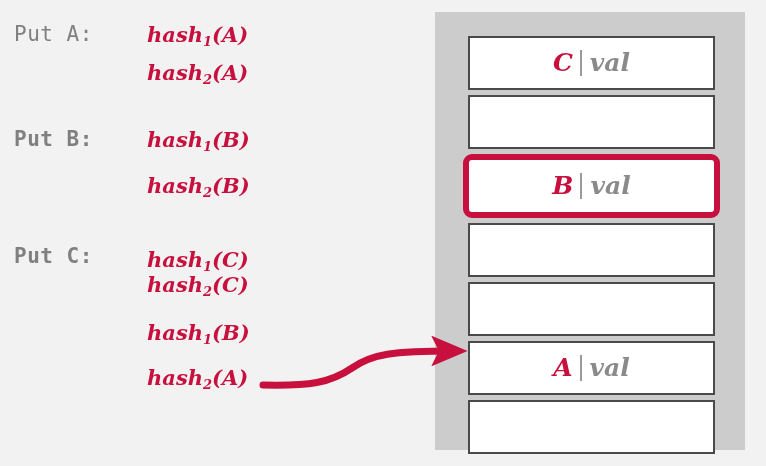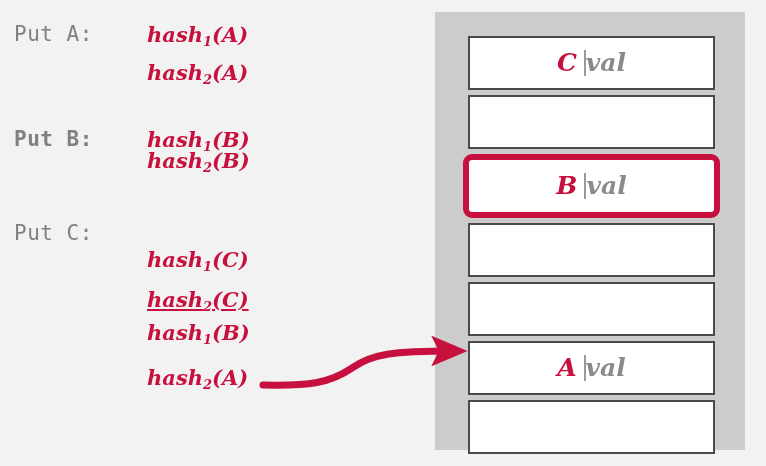--- a/index.html
+++ b/index.html
@@ -105,20 +105,21 @@
   }
   .slot-sep {
     display: inline-block;
     width: 2px;
     height: 26px;
     background: #9a9a9a;
     align-self: center;
   }
   .slot-val {
     color: #8a8a8a;
+    padding-left: 8px;
   }
 
   
   #arrow-layer {
     position: absolute;
     left: 0;
     top: 0;
     width: 766px;
     height: 466px;
     pointer-events: none;
@@ -132,26 +133,26 @@
 
   <div id="ops">
       <div class="op-group" style="top: 0px;">
         <div class="op-label" style="top: 22px;">Put A:</div>
         <div class="hash-line" style="top: 22px;"><span>hash</span><sub>1</sub><span>(A)</span></div>
         <div class="hash-line" style="top: 60px;"><span>hash</span><sub>2</sub><span>(A)</span></div>
       </div>
       <div class="op-group" style="top: 0px;">
         <div class="op-label" style="top: 127px; font-weight: bold;">Put B:</div>
         <div class="hash-line" style="top: 127px;"><span>hash</span><sub>1</sub><span>(B)</span></div>
-        <div class="hash-line" style="top: 148px;"><span>hash</span><sub>2</sub><span>(B)</span></div>
+        <div class="hash-line" style="top: 173px;"><span>hash</span><sub>2</sub><span>(B)</span></div>
       </div>
       <div class="op-group" style="top: 0px;">
-        <div class="op-label" style="top: 221px;">Put C:</div>
+        <div class="op-label" style="top: 244px; font-weight: bold;">Put C:</div>
         <div class="hash-line" style="top: 247px;"><span>hash</span><sub>1</sub><span>(C)</span></div>
-        <div class="hash-line" style="top: 287px; text-decoration: underline;"><span>hash</span><sub>2</sub><span>(C)</span></div>
+        <div class="hash-line" style="top: 272px;"><span>hash</span><sub>2</sub><span>(C)</span></div>
         <div class="hash-line" style="top: 320px;"><span>hash</span><sub>1</sub><span>(B)</span></div>
         <div class="hash-line" style="top: 365px;"><span>hash</span><sub>2</sub><span>(A)</span></div>
       </div>
     </div>
 
   <div id="table-panel">
       <div class="slot" style="top: 24px;">
         <div class="slot-content">
           <span class="slot-key">C</span>
           <span class="slot-sep"></span>

